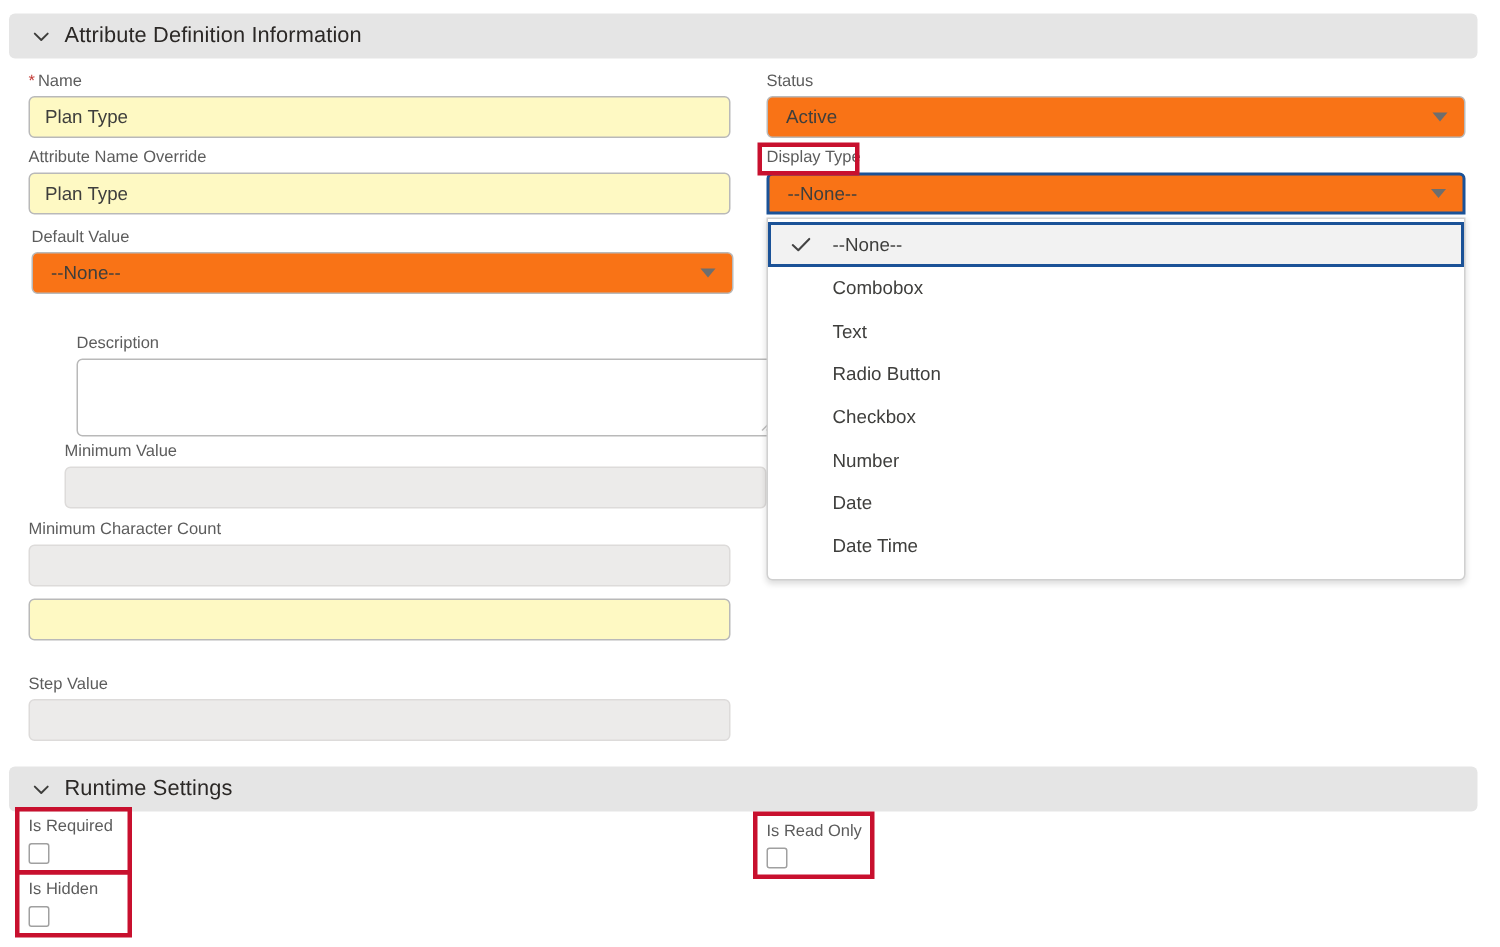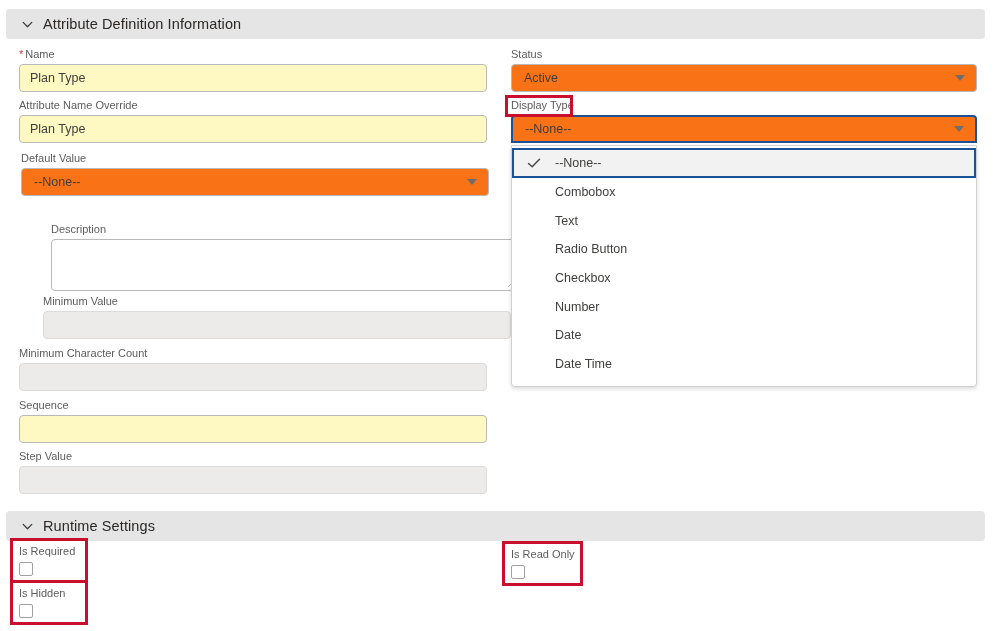--- a/index.html
+++ b/index.html
@@ -237,21 +237,20 @@
 </div>
 
 <div class="field" style="left:19px; top:347px; width:468px;">
   <div class="field-label">Minimum Character Count</div>
   <div class="input-box disabled">
       <span></span>
     </div>
 </div>
 
 <div class="field" style="left:19px; top:399px; width:468px;">
-  <div class="field-label">Sequence</div>
   <div class="input-box">
       <span></span>
     </div>
 </div>
 
 <div class="field" style="left:19px; top:450px; width:468px;">
   <div class="field-label">Step Value</div>
   <div class="input-box disabled">
       <span></span>
     </div>

